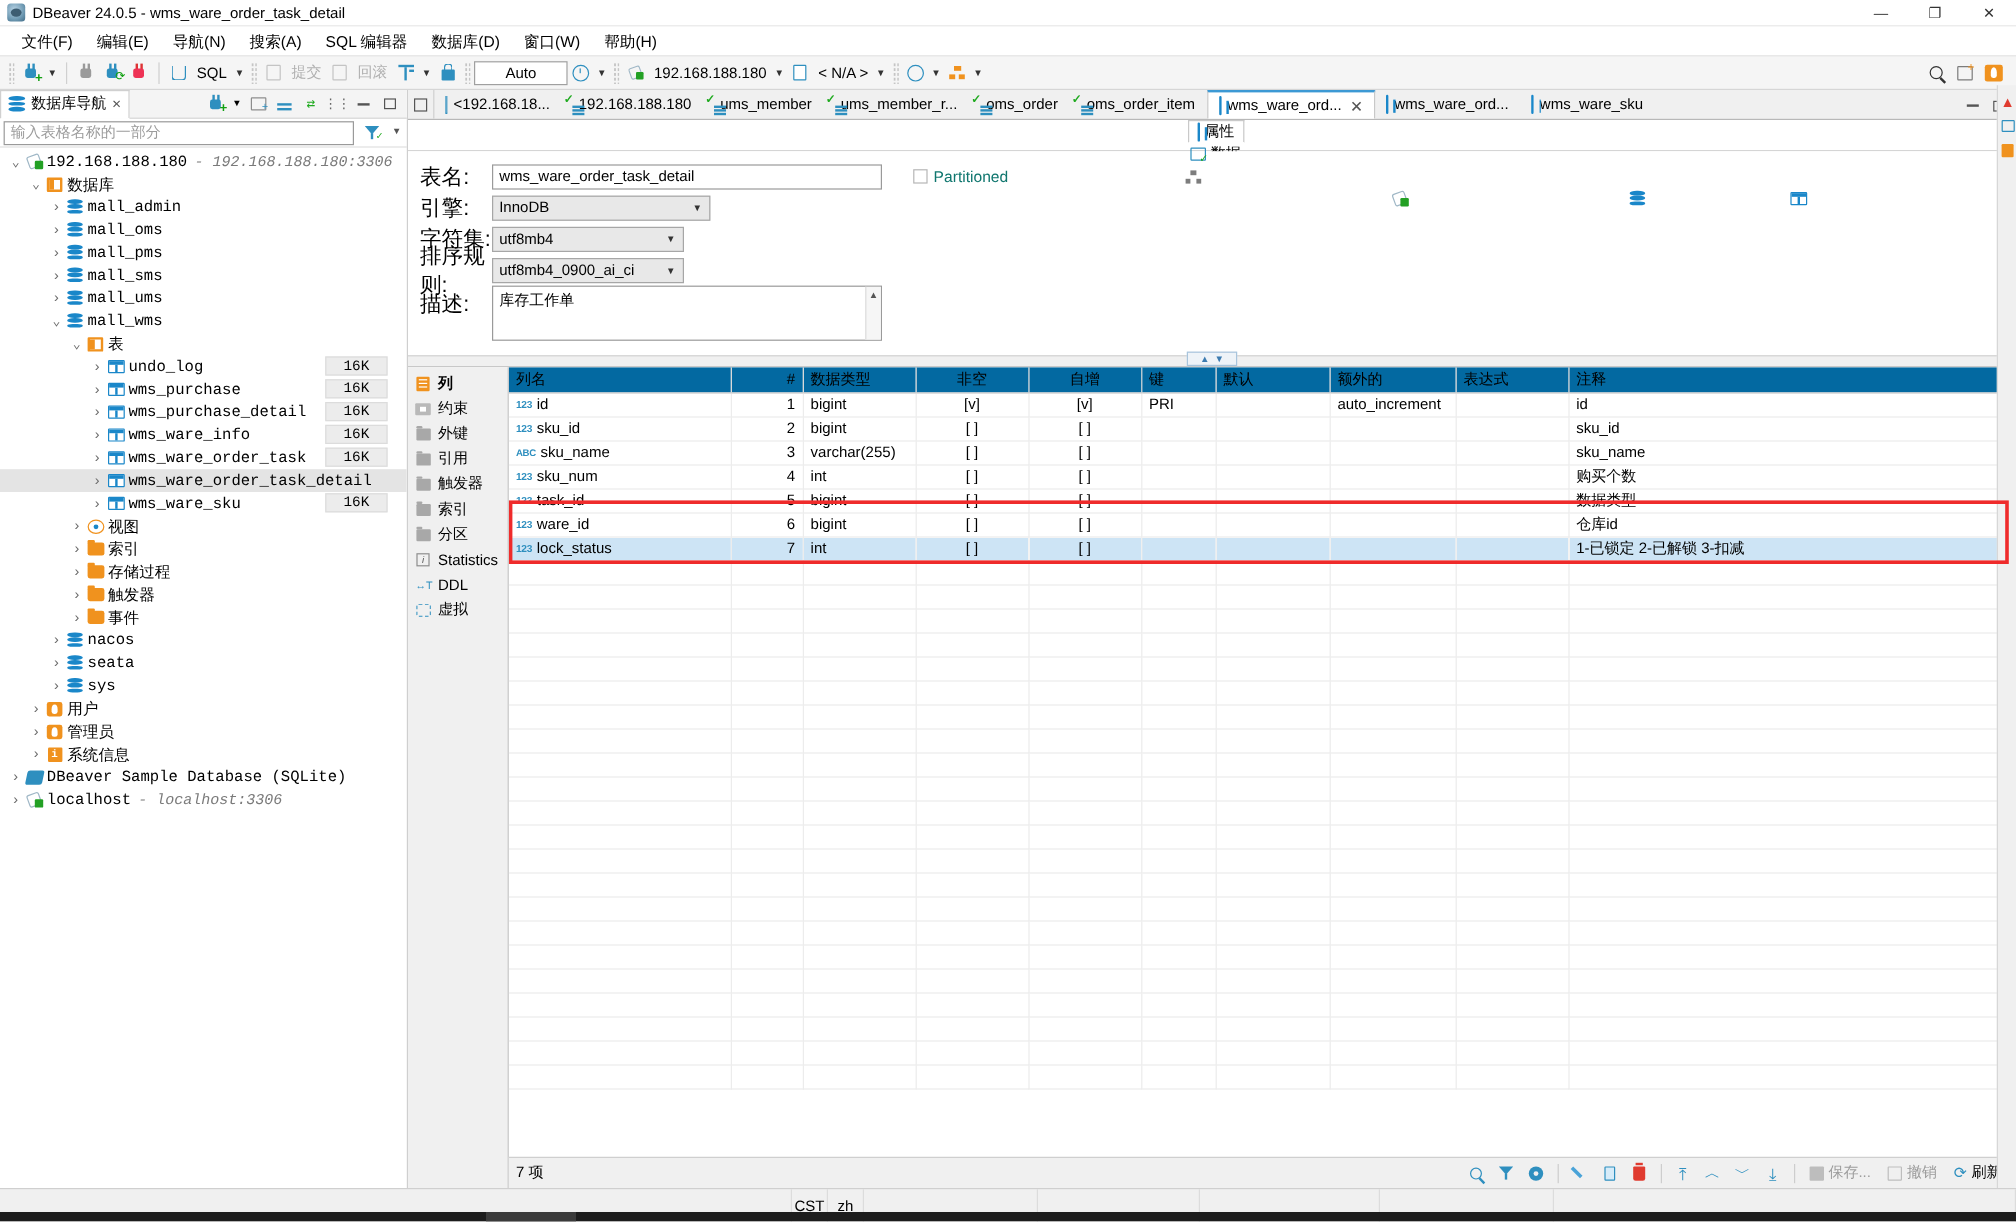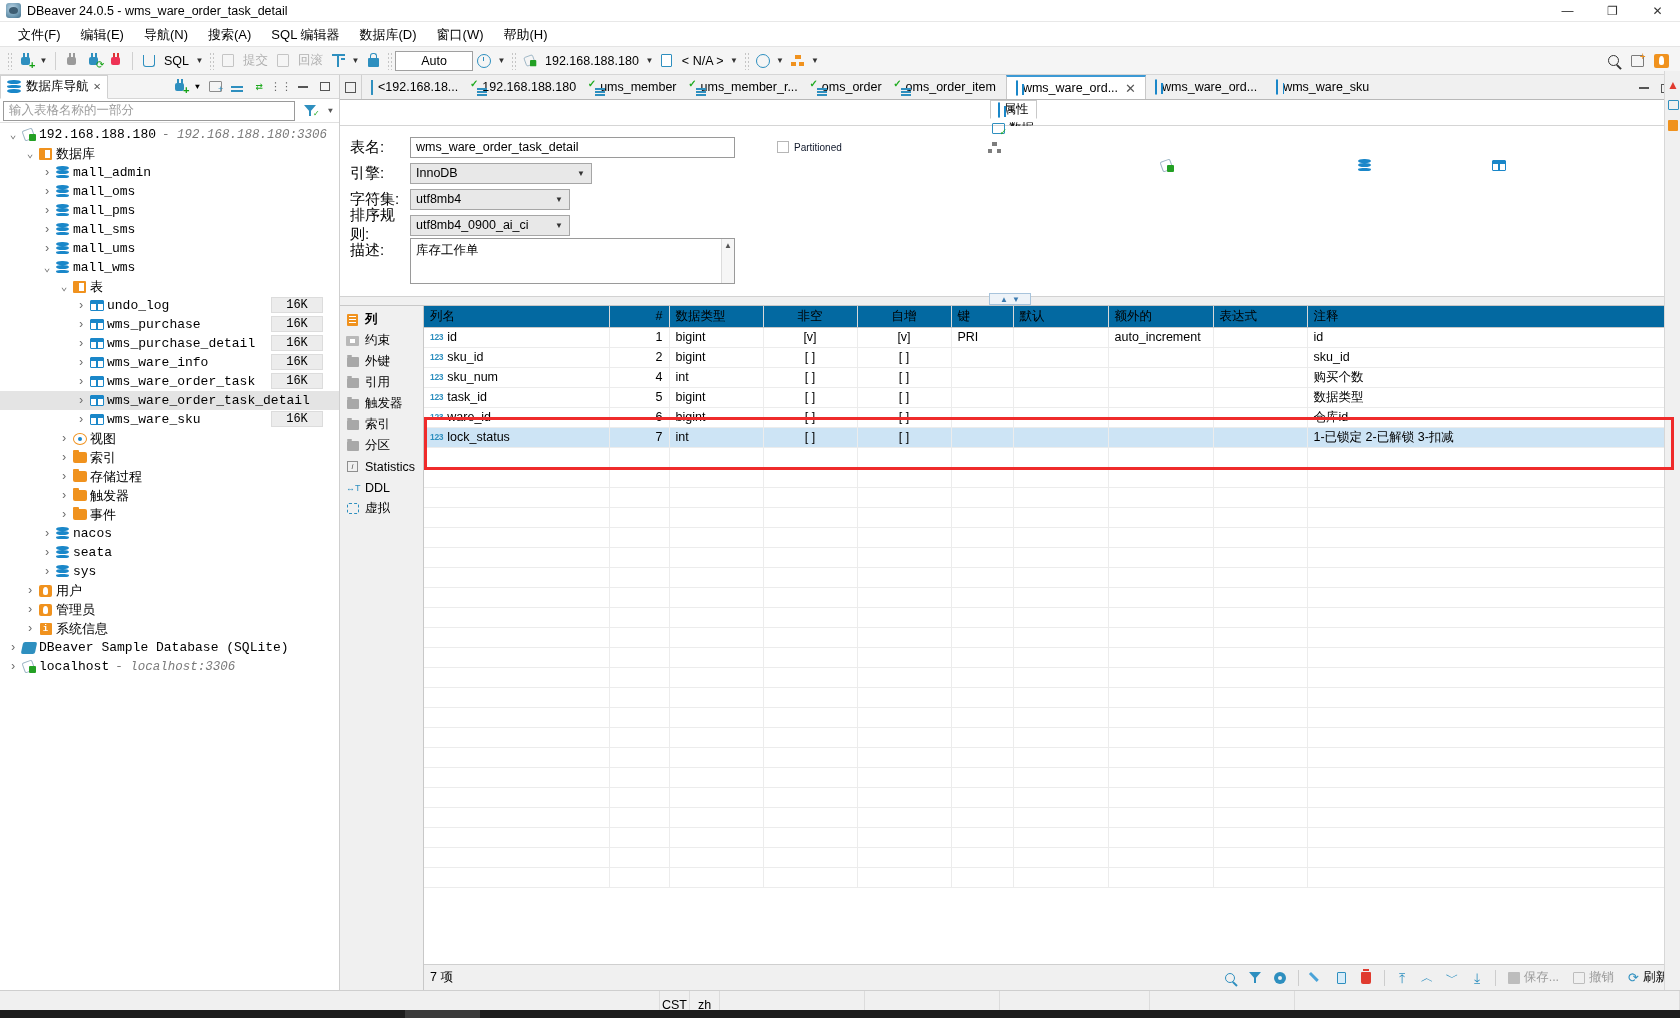--- a/index.html
+++ b/index.html
@@ -134,27 +134,27 @@
     border-bottom:1px solid #d5d5d5;flex-direction:column;}
   .ptab{ height:22px; display:flex; align-items:center; gap:4px; padding:0 7px; font-size:12.5px;
     border:1px solid transparent;}
   .ptab.active{ background:#fff; border:1px solid #c9c9c9; border-bottom-color:#fff;}
   .crumbs{ margin-left:auto; display:flex; align-items:center; gap:4px; padding-right:6px; font-size:12.5px;}
   .crumb{ display:flex; align-items:center; gap:4px; }
 
   
   #eform{ background:#fff; padding:8px 0 6px 0; }
   .frow{ display:flex; align-items:center; height:26px; padding-left:10px;}
-  .flabel{ width:60px; text-align:left; font-size:15px; }
+  .flabel{ width:60px; text-align:left; font-size:18px; }
   .finput{ height:21px; border:1px solid #9a9a9a; background:#fff; font-size:12.5px;
     padding:0 5px; display:flex; align-items:center;}
   .fcombo{ height:21px; border:1px solid #a6a6a6; background:#e8e8e8; font-size:12.5px;
     padding:0 5px; display:flex; align-items:center; position:relative;}
   .fcombo .car{ position:absolute; right:6px; font-size:8px; color:#333;}
-  .chk{ display:flex; align-items:center; gap:5px; margin-left:42px; font-size:10px; color:#0f172a;}
+  .chk{ display:flex; align-items:center; gap:5px; margin-left:26px; font-size:13px; color:#0f766e;}
   .chkbox{ width:12px;height:12px;border:1px solid #b6b6b6;background:#fff;}
   .ftext{ width:325px; height:46px; border:1px solid #9a9a9a; background:#fff; font-size:12.5px;
     padding:3px 5px; position:relative;}
   .ftext .sb{ position:absolute; right:0; top:0; width:13px; height:100%; background:#f6f6f6;
     border-left:1px solid #dcdcdc; display:flex; justify-content:center; padding-top:2px; font-size:8px; color:#555;}
 
   
   #esplit{ height:9px; background:#f0f0f0; position:relative; border-top:1px solid #d2d2d2;}
   #esplit .handle{ position:absolute; left:50%; transform:translateX(-50%); top:-4px; width:42px; height:12px;
     background:#eef3f8; border:1px solid #a8c4dc; display:flex; align-items:center; justify-content:center; gap:4px;}
@@ -954,20 +954,37 @@
                   </td>
                   <td class="num">2</td>
                   <td>bigint</td>
                   <td class="ctr">[ ]</td>
                   <td class="ctr">[ ]</td>
                   <td></td>
                   <td></td>
                   <td></td>
                   <td></td>
                   <td>sku_id</td>
+                </tr>
+                <tr>
+                  <td>
+                    <span class="cellflex">
+                      <span class="rowico abc">ABC</span>
+                      <span>sku_name</span>
+                    </span>
+                  </td>
+                  <td class="num">3</td>
+                  <td>varchar(255)</td>
+                  <td class="ctr">[ ]</td>
+                  <td class="ctr">[ ]</td>
+                  <td></td>
+                  <td></td>
+                  <td></td>
+                  <td></td>
+                  <td>sku_name</td>
                 </tr>
                 <tr>
                   <td>
                     <span class="cellflex">
                       <span class="rowico">123</span>
                       <span>sku_num</span>
                     </span>
                   </td>
                   <td class="num">4</td>
                   <td>int</td>

